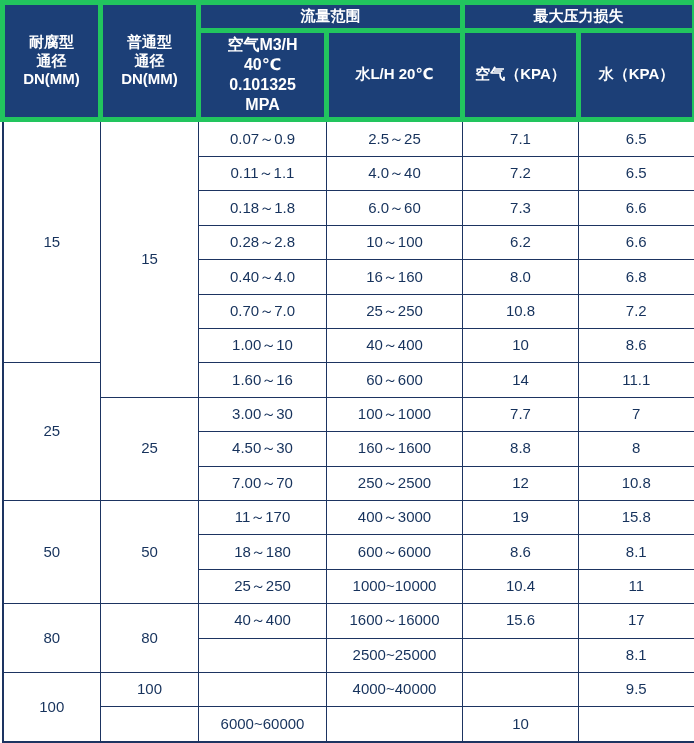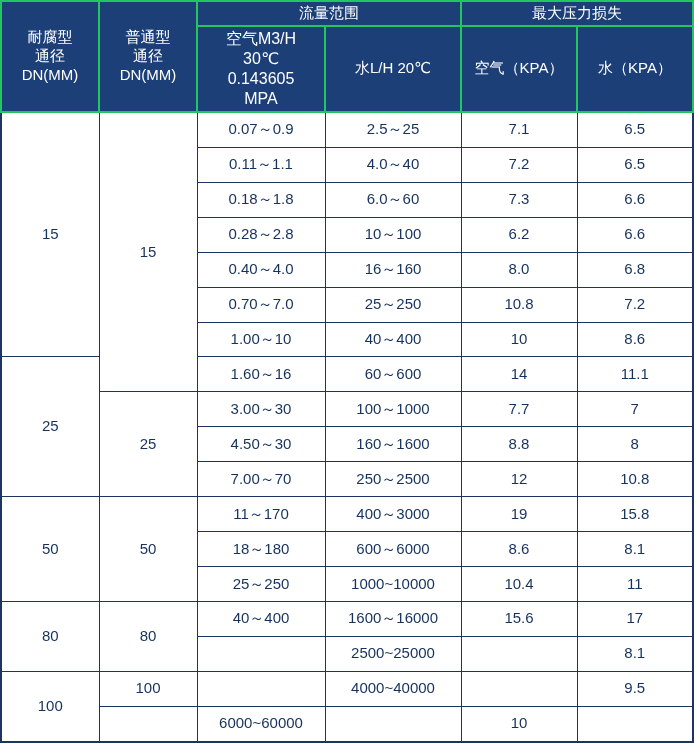--- a/index.html
+++ b/index.html
@@ -24,23 +24,23 @@
     text-align: center;
     vertical-align: middle;
     color: #16325c;
     font-size: 15px;
     padding: 2px 3px;
     line-height: 1.25;
   }
   #spec-table thead th {
     background: #1c3f77;
     color: #ffffff;
-    font-weight: normal;
-    font-size: 15px;
-    border: 2px solid #22c55e;
+    font-weight: bold;
+    font-size: 15px;
+    border: 5px solid #22c55e;
   }
   .hdr-line {
     display: block;
   }
   .hdr-sub {
     font-size: 16px;
   }
   .col-a { width: 98px; }
   .col-b { width: 98px; }
   .col-c { width: 128px; }
@@ -84,22 +84,22 @@
         <span class="hdr-line">普通型</span>
         <span class="hdr-line">通径</span>
         <span class="hdr-line">DN(MM)</span>
       </th>
       <th colspan="2">流量范围</th>
       <th colspan="2">最大压力损失</th>
     </tr>
     <tr>
       <th>
         <span class="hdr-line hdr-sub">空气M3/H</span>
-        <span class="hdr-line hdr-sub">30℃</span>
-        <span class="hdr-line hdr-sub">0.143605</span>
+        <span class="hdr-line hdr-sub">40℃</span>
+        <span class="hdr-line hdr-sub">0.101325</span>
         <span class="hdr-line hdr-sub">MPA</span>
       </th>
       <th>水L/H 20℃</th>
       <th>空气（KPA）</th>
       <th>水（KPA）</th>
     </tr>
   </thead>
   <tbody id="table-body">
       <tr>
         <td class="grp-cell" rowspan="7">15</td>

